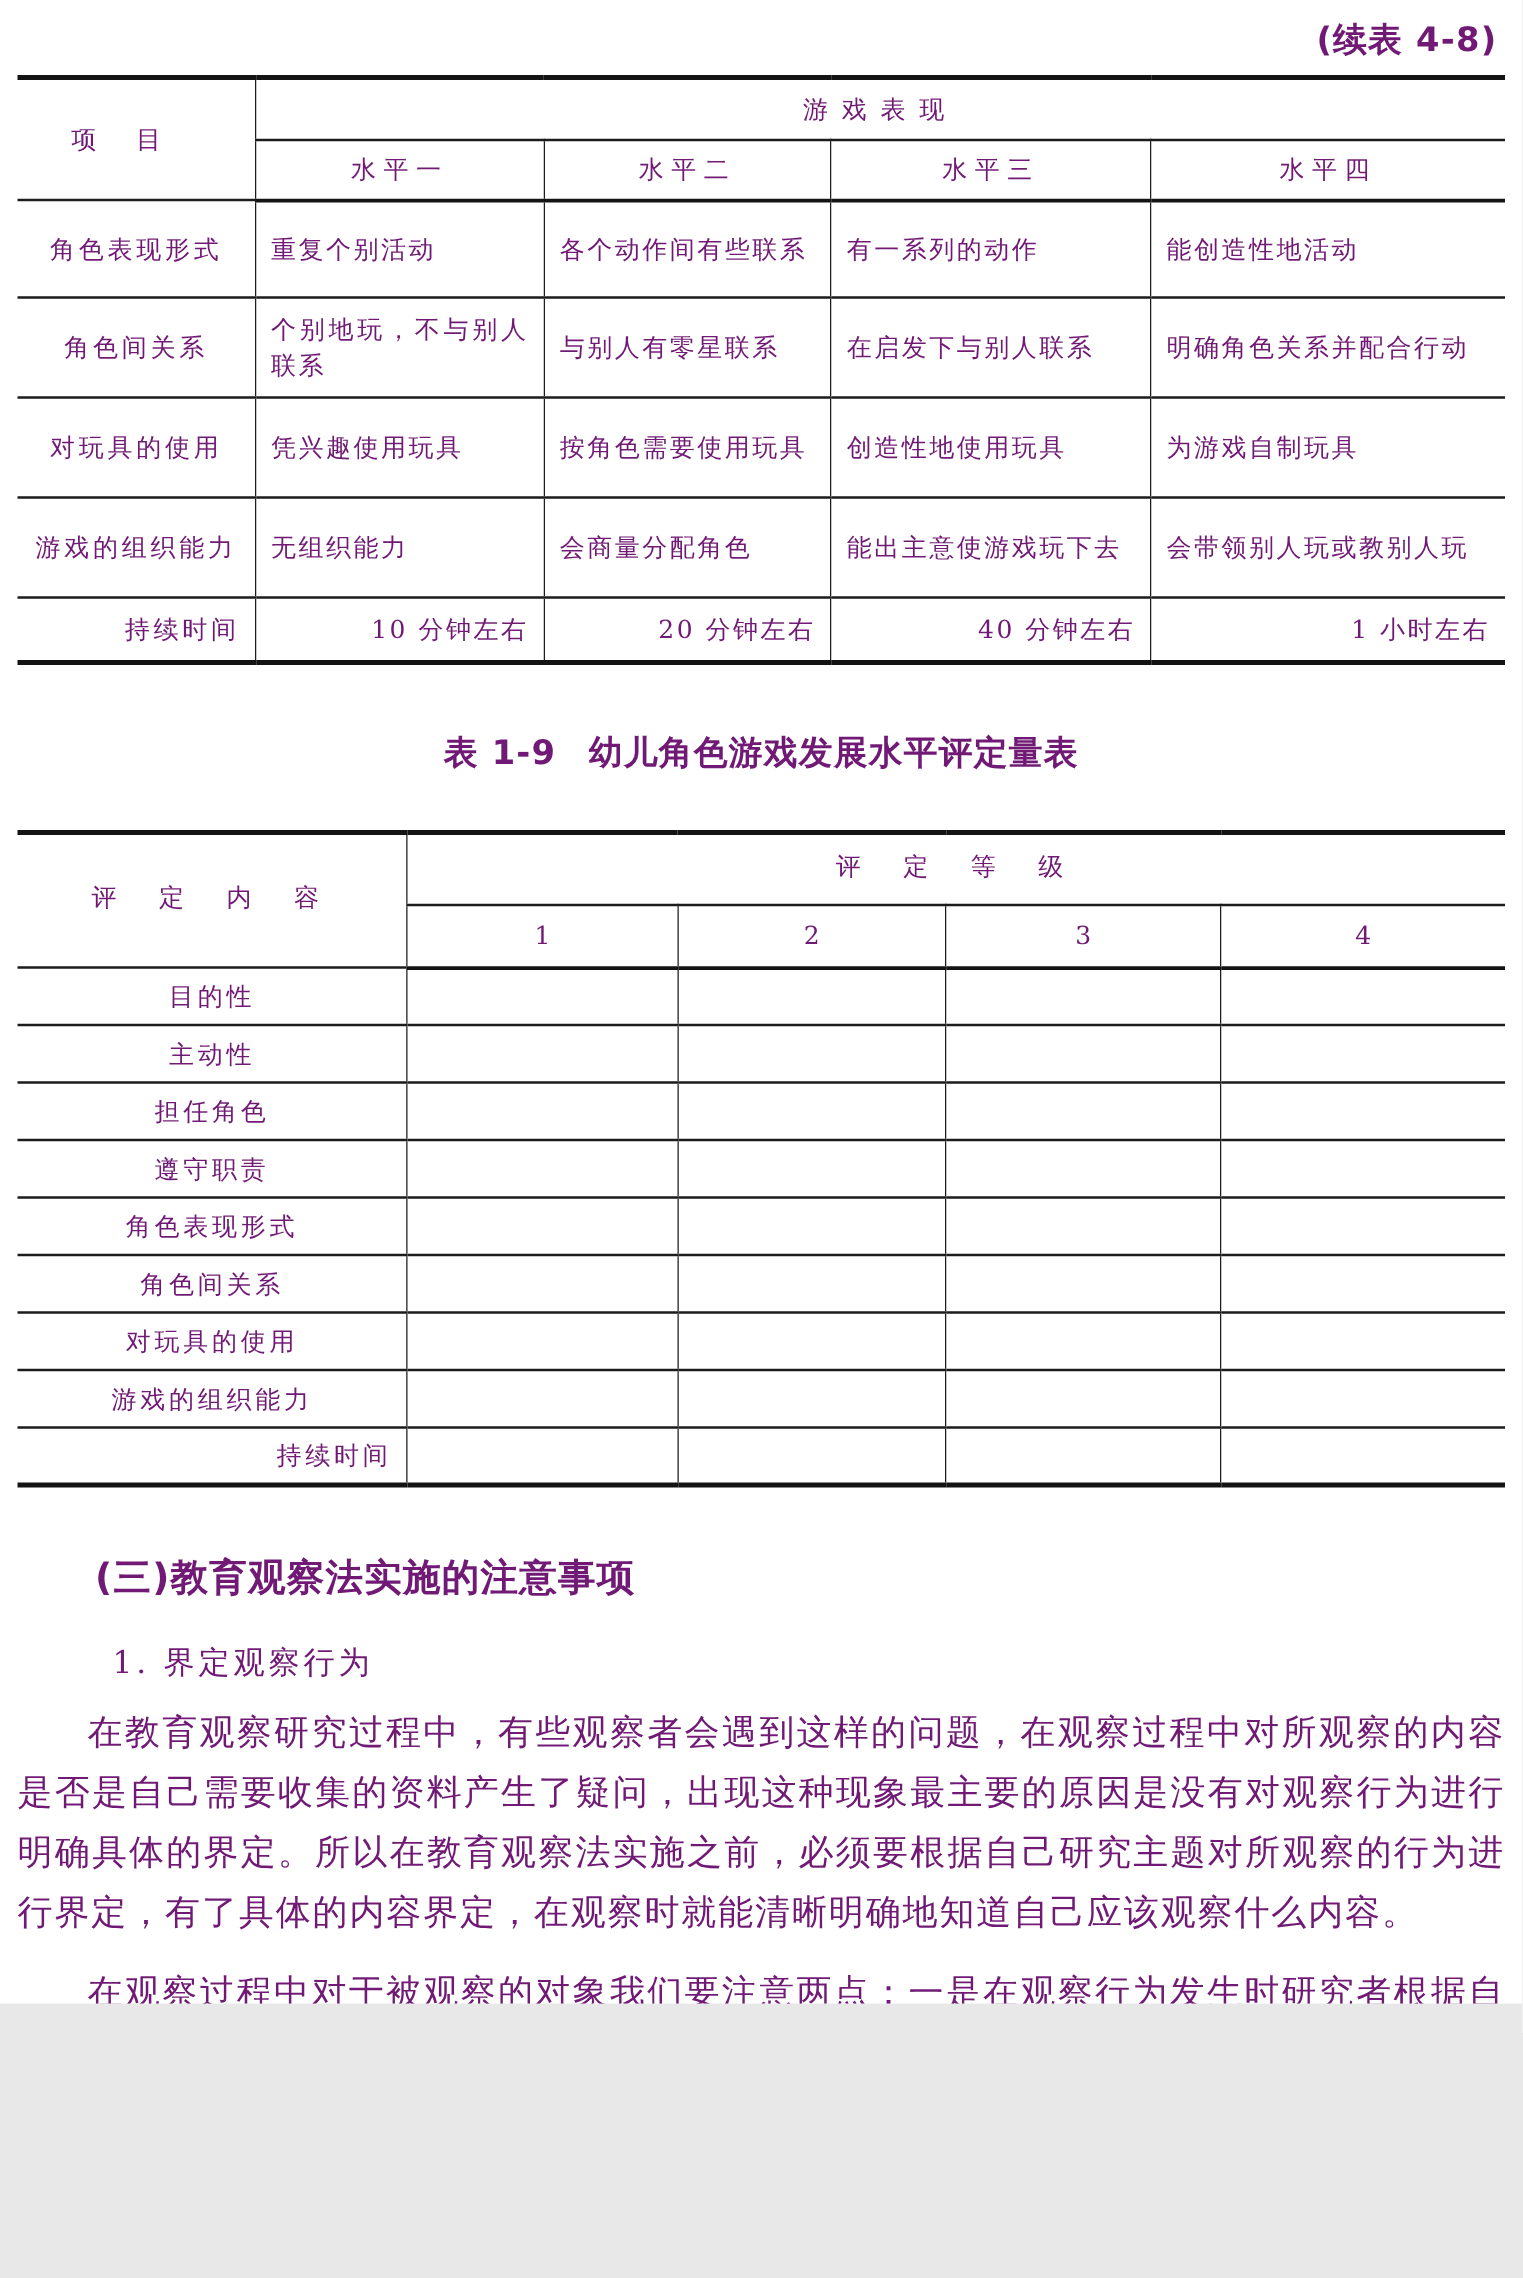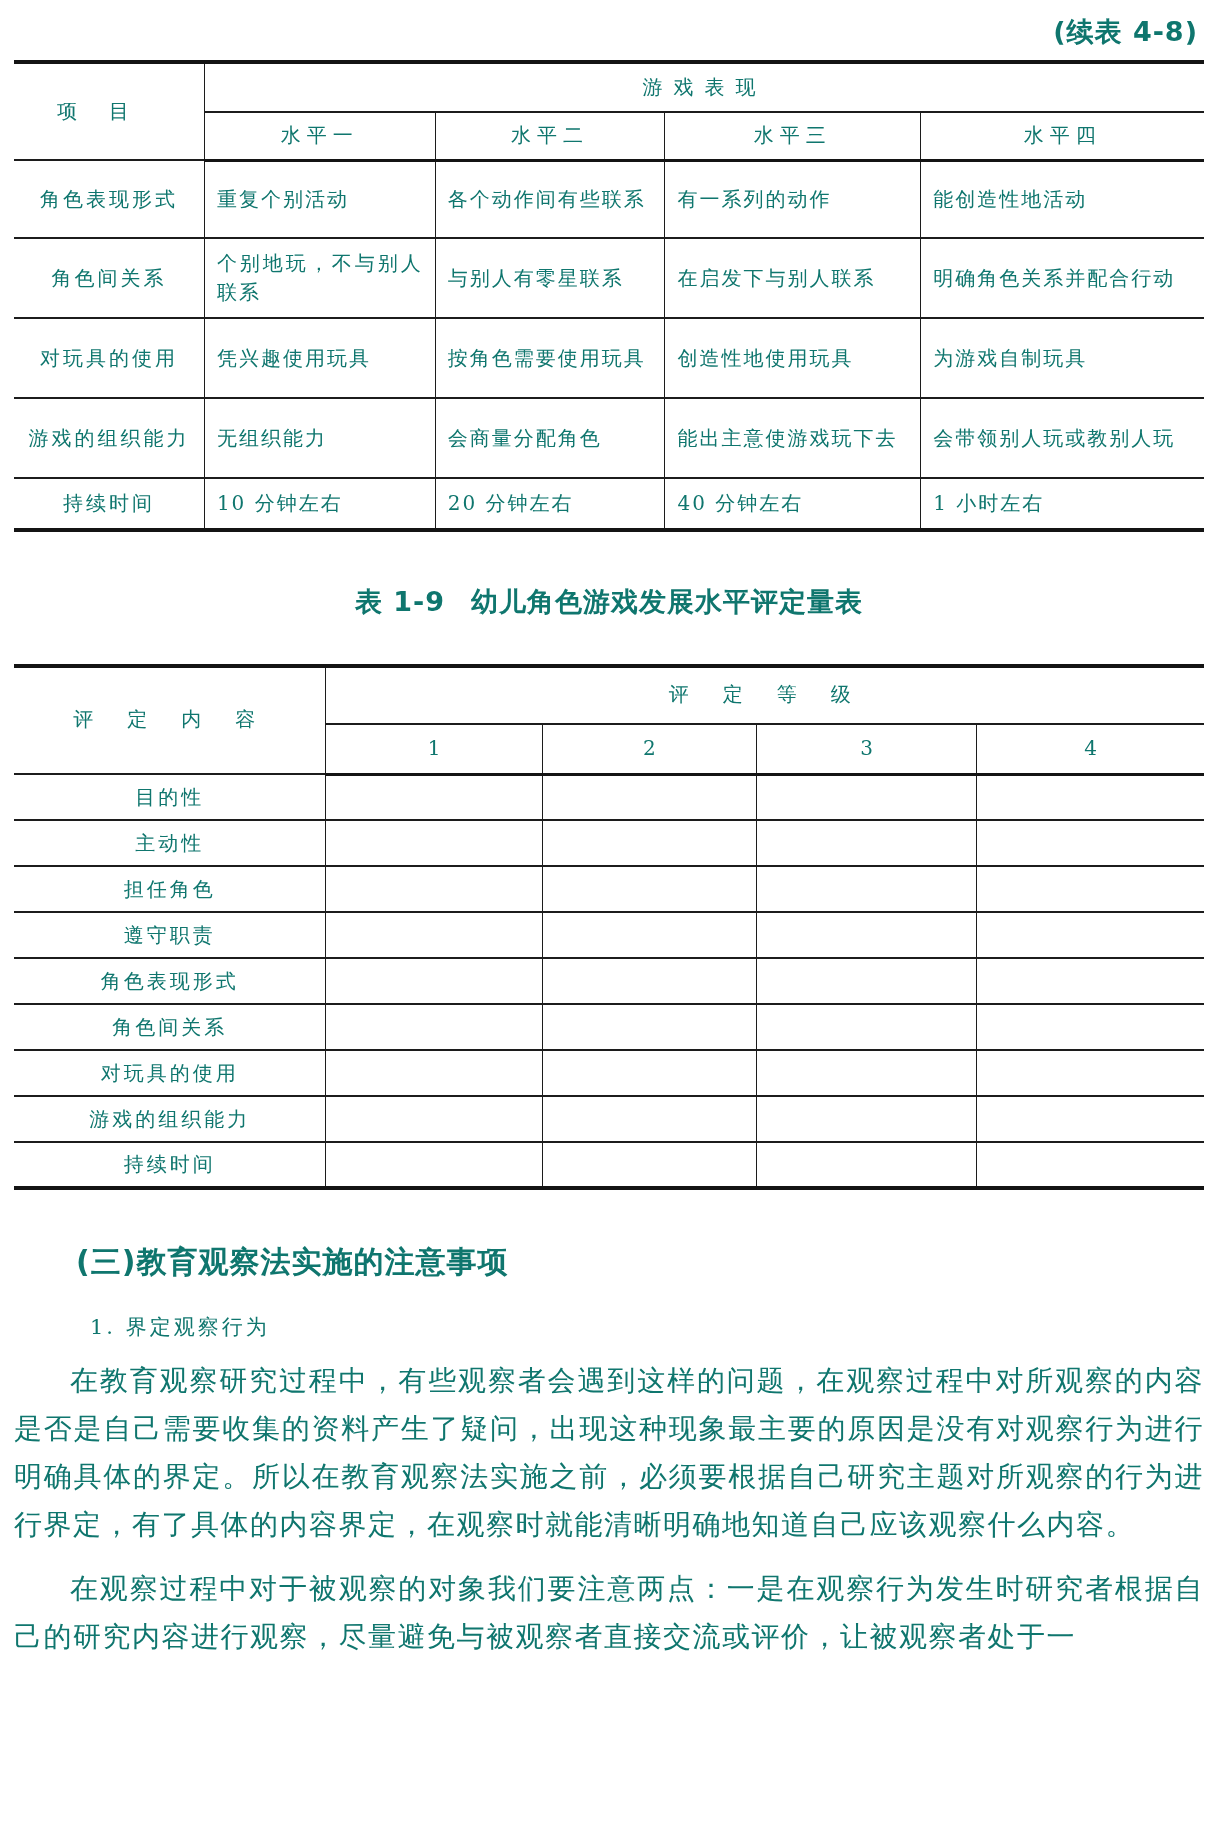--- a/index.html
+++ b/index.html
@@ -1,21 +1,21 @@
 <!DOCTYPE html>
 <html><head>
 <meta charset="utf-8">
 <style>
   * { box-sizing: border-box; }
   html, body { margin: 0; padding: 0; background: #e8e8e8; }
   .page {
-    width: 1218px; height: 1822px;
+    width: 1218px; height: 1603px;
     margin: 0 auto;
     background: #ffffff;
-    color: #0f766e;
+    color: #701a75;
     font-family: "DejaVu Serif", "Liberation Serif", serif;
     padding: 10px 14px 0 14px;
     overflow: hidden;
   }
 
   
   .continued {
     text-align: right;
     font-family: "DejaVu Sans", "Liberation Sans", sans-serif;
     font-weight: 700;
@@ -37,21 +37,21 @@
     border-right: 1px solid #1c1c1c;
     border-top: 2px solid #1c1c1c;
     border-bottom: 2px solid #1c1c1c;
     vertical-align: middle;
     padding: 4px 12px;
     line-height: 1.45;
   }
   .doc-table td:first-child { border-left: none; }
   .doc-table td:last-child  { border-right: none; }
   .doc-table tr.top-row > td    { border-top: 4px solid #141414; }
-  .doc-table tr.bottom-row > td { border-bottom: 4px solid #141414; }
+  .doc-table tr.bottom-row > td { border-bottom: 4px solid #141414; text-align: right; }
   .doc-table tr.subhead > td    { border-bottom: 3px solid #141414; }
 
   .cell-center { text-align: center; }
   .head-item   { text-align: center; letter-spacing: 1.6em; padding-left: 1.8em; }
   .head-group  { text-align: center; letter-spacing: 0.55em; padding-left: 0.6em; }
   .head-level  { text-align: center; letter-spacing: 0.3em; padding-left: 0.35em; }
   .row-label   { text-align: center; letter-spacing: 3px; }
   .cell-content {
     text-align: justify;
     text-justify: inter-ideograph;
@@ -80,21 +80,21 @@
   
   .section { margin-top: 52px; }
   .sec-heading {
     font-family: "DejaVu Sans", "Liberation Sans", sans-serif;
     font-weight: 700;
     font-size: 30px;
     letter-spacing: 1px;
     margin: 0 0 0 62px;
   }
   .sec-item {
-    font-size: 21px;
+    font-size: 25px;
     letter-spacing: 3px;
     margin: 30px 0 0 76px;
   }
   .sec-para {
     font-size: 28px;
     line-height: 48px;
     letter-spacing: 1.5px;
     text-align: justify;
     text-justify: inter-ideograph;
     text-indent: 2em;

